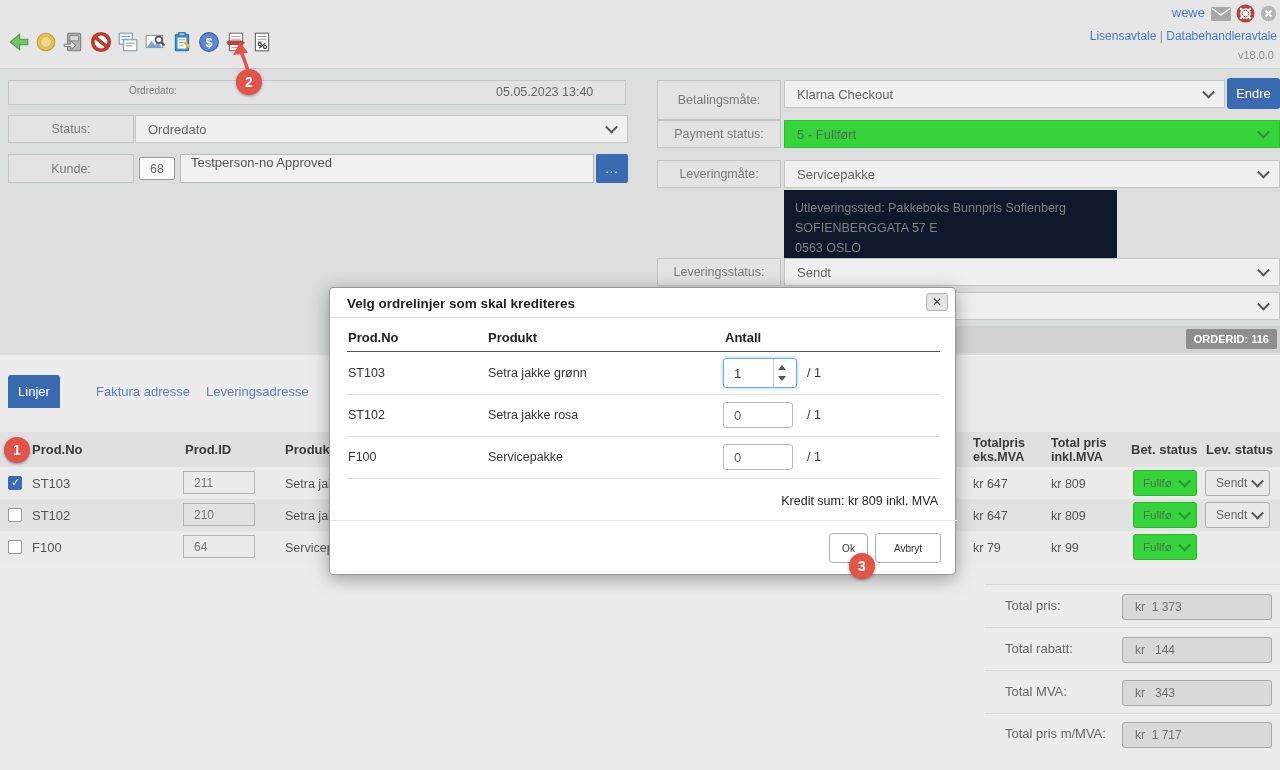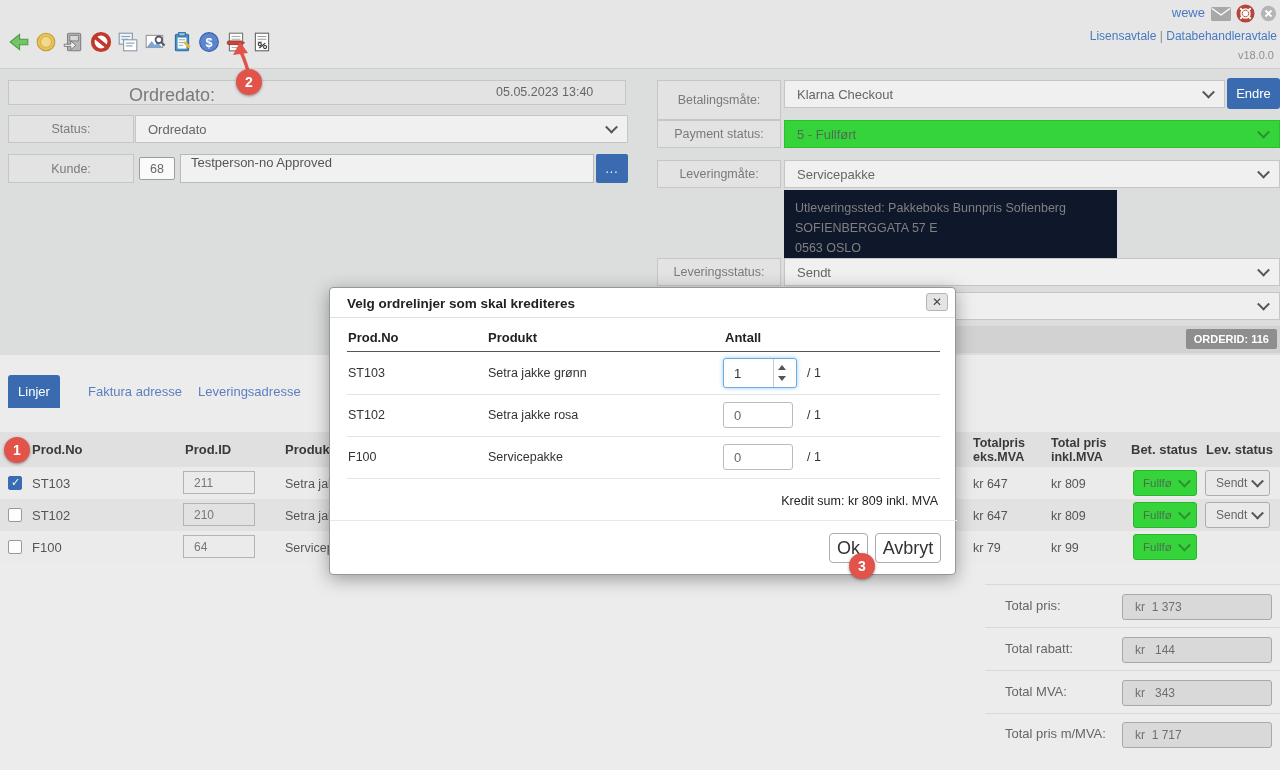--- a/index.html
+++ b/index.html
@@ -20,21 +20,21 @@
   .lbl-box{background:#e3e3e3;border:1px solid #c6c6c6;color:#7a7a7a;font-size:12.5px;
            display:flex;align-items:center;justify-content:center;box-sizing:border-box;}
   .sel{background:#f0f0f0;border:1px solid #c6c6c6;color:#666;font-size:13px;display:flex;
        align-items:center;padding-left:12px;box-sizing:border-box;cursor:pointer;}
   .chev{position:absolute;right:11px;top:50%;width:7px;height:7px;border-right:2px solid #555;
         border-bottom:2px solid #555;transform:translateY(-70%) rotate(45deg);}
   .chev-green{border-color:#2e8f33;}
   .btn-blue{background:#3a6bb0;color:#fff;border:none;display:flex;align-items:center;
             justify-content:center;cursor:pointer;font-size:13px;box-sizing:border-box;}
   #row-ordredato{left:8px;top:80px;width:618px;height:25px;background:#e3e3e3;border:1px solid #c6c6c6;box-sizing:border-box;}
-  #ordredato-label{left:120px;top:4px;color:#7a7a7a;font-size:18px;}
+  #ordredato-label{left:120px;top:4px;color:#7a7a7a;font-size:10px;}
   #ordredato-value{left:487px;top:4px;color:#666;font-size:12.5px;}
   #status-label{left:8px;top:115px;width:126px;height:28px;}
   #status-select{left:135px;top:115px;width:493px;height:28px;}
   #kunde-label{left:8px;top:154px;width:126px;height:29px;}
   #kunde-id{left:139px;top:157px;width:36px;height:23px;background:#fafafa;border:1px solid #9c9c9c;
             border-radius:2px;display:flex;align-items:center;justify-content:center;font-size:12.5px;color:#666;box-sizing:border-box;}
   #kunde-input{left:180px;top:154px;width:414px;height:29px;background:#f1f1f1;border:1px solid #b9b9b9;
                font-size:13px;color:#555;padding:0 0 12px 10px;box-sizing:border-box;font-family:inherit;}
   #kunde-browse{left:596px;top:154px;width:32px;height:29px;border-radius:2px;letter-spacing:1px;font-size:12px;}
   
@@ -49,21 +49,21 @@
                font-size:12.5px;line-height:20px;padding:8px 11px;box-sizing:content-box;}
   #levstatus-label{left:657px;top:258px;width:124px;height:28px;}
   #levstatus-select{left:784px;top:258px;width:496px;height:28px;}
   #hidden-select{left:784px;top:292px;width:496px;height:28px;background:#efefef;border:1px solid #c6c6c6;box-sizing:border-box;cursor:pointer;}
   #orderid-band{left:655px;top:326px;width:625px;height:27px;background:#d2d2d2;}
   #orderid-badge{position:absolute;right:3px;top:3px;background:#8e8e8e;color:#fff;font-weight:bold;
                  font-size:11px;padding:4px 8px;border-radius:2px;}
   
   #tab-linjer{left:8px;top:375px;width:52px;height:33px;background:#3a6bb0;color:#fff;border-radius:3px 3px 0 0;
               display:flex;align-items:center;justify-content:center;font-size:13px;cursor:pointer;}
-  .tab-link{top:384px;color:#5b7fc0;font-size:13px;cursor:pointer;}
+  .tab-link{top:384px;color:#5b7fc0;font-size:13px;cursor:pointer;margin-left:8px;}
   #tab-faktura{left:88px;}  #tab-levering{left:198px;}
   
   #thead{left:0;top:432px;width:1280px;height:35px;background:#e0e0e0;}
   .th{position:absolute;font-weight:bold;color:#3a3a3a;font-size:13px;top:10px;}
   .th2{position:absolute;font-weight:bold;color:#3a3a3a;font-size:12.5px;line-height:14px;top:4px;}
   .trow{left:0;width:1280px;height:32px;}
   .td{position:absolute;top:9px;font-size:13px;color:#555;}
   .td-sm{position:absolute;top:10px;font-size:12.5px;color:#555;}
   .checkbox{position:absolute;left:8px;top:9px;width:14px;height:14px;background:#fdfdfd;border:1px solid #999;
             border-radius:2px;box-sizing:border-box;cursor:pointer;}
@@ -97,21 +97,21 @@
   .qty-input{position:absolute;left:393px;width:70px;height:26px;border:1px solid #bbb;border-radius:3px;
              font-size:13px;color:#666;padding-left:10px;box-sizing:border-box;font-family:inherit;}
   #qty-0{width:74px;height:30px;border:1px solid #6aabe0;box-shadow:0 0 4px rgba(82,168,236,.6);color:#333;}
   #spinner{position:absolute;left:443px;top:71px;width:16px;height:28px;border-left:1px solid #ccc;}
   .spin-arrow{position:absolute;left:4px;width:0;height:0;border-left:4px solid transparent;border-right:4px solid transparent;}
   #spin-up{top:6px;border-bottom:5px solid #555;}
   #spin-dn{bottom:6px;border-top:5px solid #555;}
   #kredit-sum{position:absolute;right:17px;top:206px;font-size:12.5px;color:#222;}
   #modal-footline{position:absolute;left:0;top:232px;width:627px;height:1px;background:#e8e8e8;}
   .mbtn{position:absolute;top:245px;height:30px;background:#fff;border:1px solid #acacac;border-radius:4px;
-        font-size:18px;color:#333;display:flex;align-items:center;justify-content:center;cursor:pointer;box-sizing:border-box;}
+        font-size:10px;color:#333;display:flex;align-items:center;justify-content:center;cursor:pointer;box-sizing:border-box;}
   #ok-btn{left:499px;width:39px;} #avbryt-btn{left:545px;width:66px;}
   
   .ann{width:26px;height:26px;border-radius:50%;background:#e2544a;color:#fff;font-weight:bold;font-size:14px;
        display:flex;align-items:center;justify-content:center;box-shadow:0 1px 3px rgba(0,0,0,.4);z-index:30;}
   #ann-1{left:4px;top:437px;} #ann-2{left:236px;top:69px;} #ann-3{left:849px;top:553px;}
   #ann-arrow{left:227px;top:42px;z-index:29;}
 </style>
 </head>
 <body>
 

